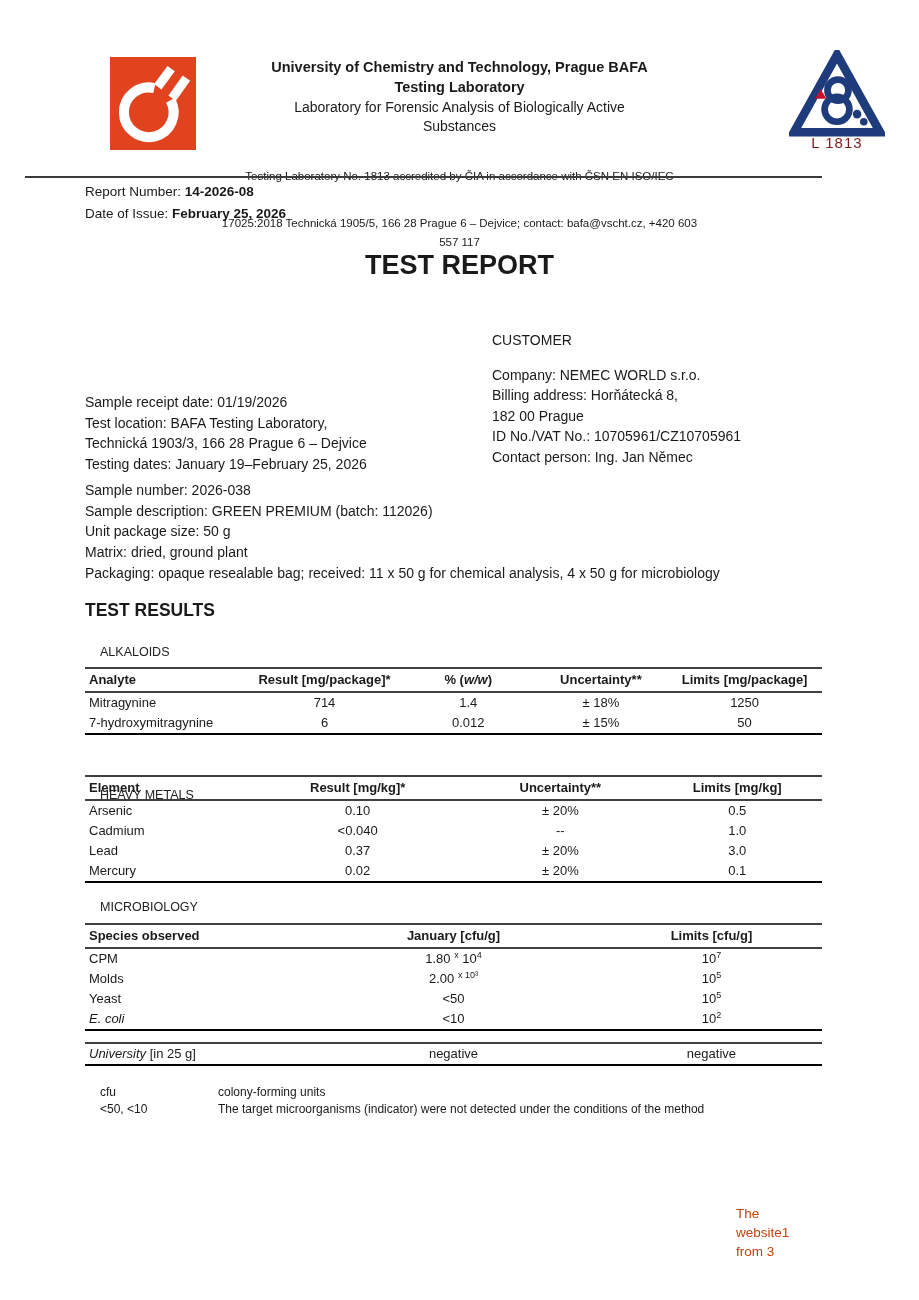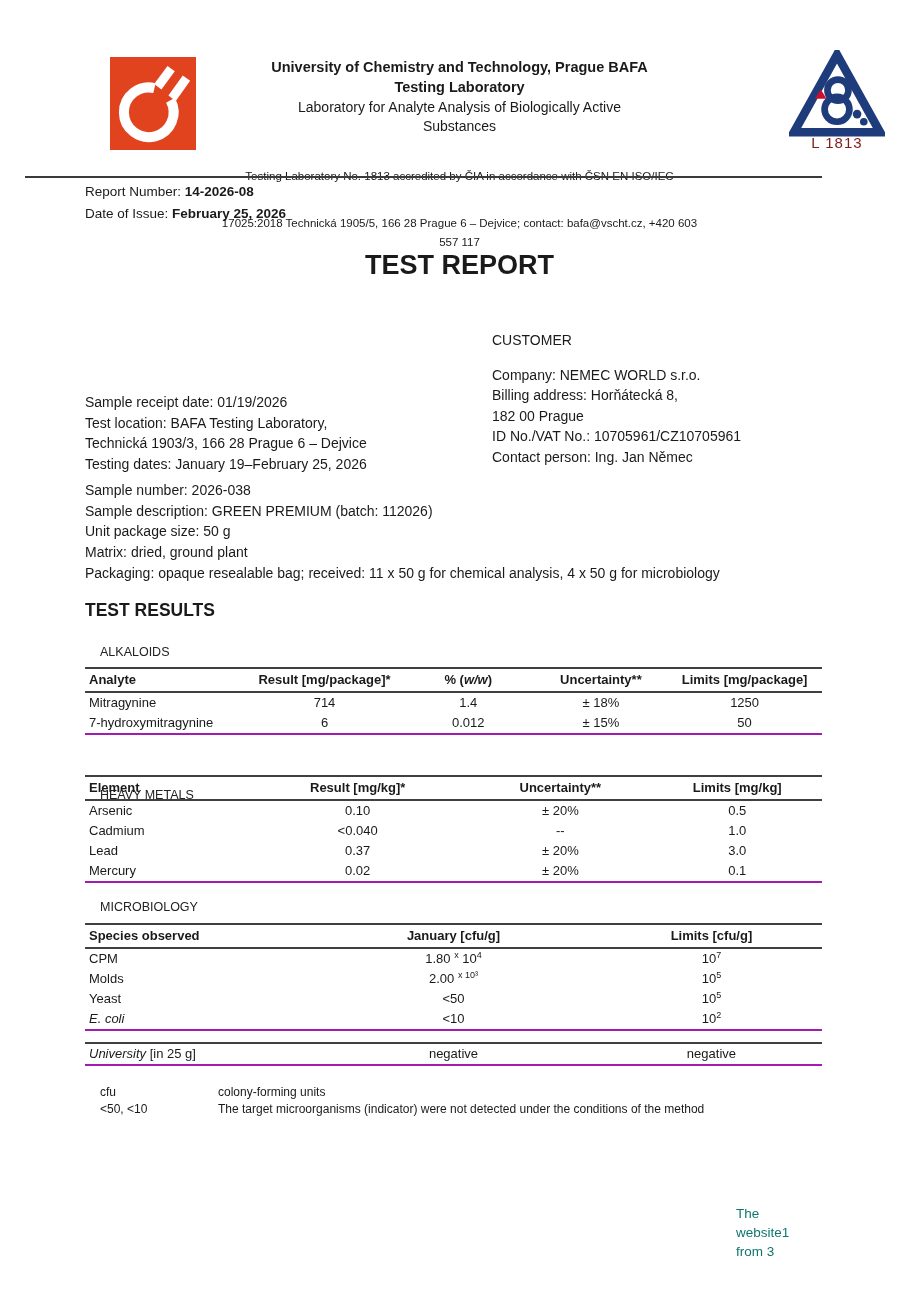--- a/index.html
+++ b/index.html
@@ -34,32 +34,32 @@
   
   .tbl-label{position:absolute;left:100px;font-size:12.5px;color:#222;}
   .lbl-alkaloids{top:645px;}
   .lbl-heavy{top:788px;}
   .lbl-micro{top:900px;}
   .tbl-wrap{position:absolute;left:85px;width:737px;}
   .wrap-alkaloids{top:667px;}
   .wrap-heavy{top:775px;}
   .wrap-micro{top:923px;}
   .wrap-salmonella{top:1042px;}
-  table{border-collapse:collapse;width:100%;font-size:13px;border-top:2px solid #404040;border-bottom:2px solid #a21caf;table-layout:fixed;}
+  table{border-collapse:collapse;width:100%;font-size:13px;border-top:2px solid #404040;border-bottom:2px solid #000000;table-layout:fixed;}
   th{font-weight:bold;border-bottom:2px solid #404040;padding:3px 4px 4px 4px;font-size:13px;}
   td{padding:2px 4px 3px 4px;}
   .al-left{text-align:left;}
   .al-center{text-align:center;}
   sup{font-size:9px;line-height:0;vertical-align:super;}
   
   .footnotes{position:absolute;left:100px;top:1084px;font-size:12px;line-height:16.5px;}
   .fn-row{display:flex;}
   .fn-term{width:118px;flex:0 0 118px;}
   .fn-def{flex:1;}
-  .footer-text{position:absolute;left:736px;top:1205px;font-size:13.5px;line-height:1.4;color:#0f766e;}
+  .footer-text{position:absolute;left:736px;top:1205px;font-size:13.5px;line-height:1.4;color:#c2410c;}
 </style>
 </head>
 <body>
 
 <div class="page">
 
   <div class="uct-logo">
     <svg viewBox="0 0 90 95">
       <path d="M 46.5 31.4 A 26 26 0 1 0 63.3 44.1" fill="none" stroke="#ffffff" stroke-width="10.5"></path>
       <line x1="50" y1="30" x2="64" y2="11" stroke="#ffffff" stroke-width="9.5"></line>
@@ -75,21 +75,21 @@
       <polygon points="27,51 39,51 33,41" fill="#C8102E"></polygon>
       <circle cx="71" cy="67" r="4.5" fill="#1E3C7B"></circle>
       <circle cx="78" cy="75" r="4" fill="#1E3C7B"></circle>
     </svg>
     <div class="cia-label">L 1813</div>
   </div>
 
   <div class="header-center">
     <div class="h-bold">University of Chemistry and Technology, Prague BAFA</div>
     <div class="h-bold">Testing Laboratory</div>
-    <div class="h-reg">Laboratory for Analyte Analysis of Biologically Active</div>
+    <div class="h-reg">Laboratory for Forensic Analysis of Biologically Active</div>
     <div class="h-reg">Substances</div>
     <div class="h-small">Testing Laboratory No. 1813 accredited by ČIA in accordance with ČSN EN ISO/IEC</div>
     <div class="h-small">17025:2018 Technická 1905/5, 166 28 Prague 6 – Dejvice; contact: bafa@vscht.cz, +420 603</div>
     <div class="h-tail">557 117</div>
   </div>
 
   <div class="header-rule"></div>
 
   <div class="report-block">
     <div><span>Report Number: </span><b>14-2026-08</b></div>

